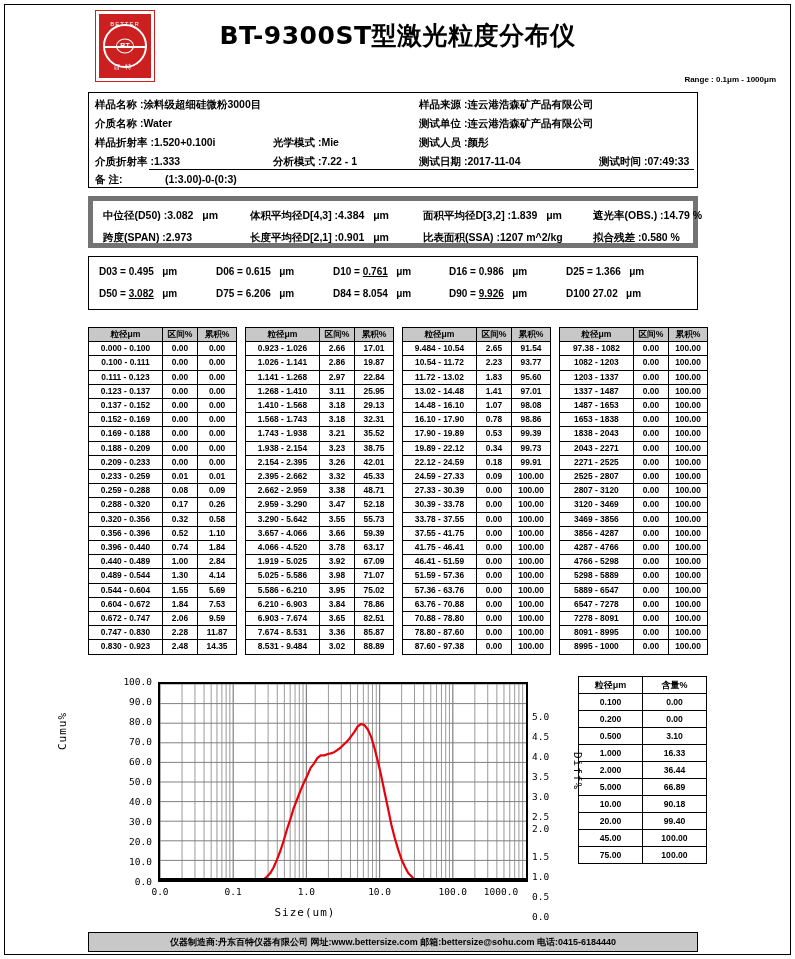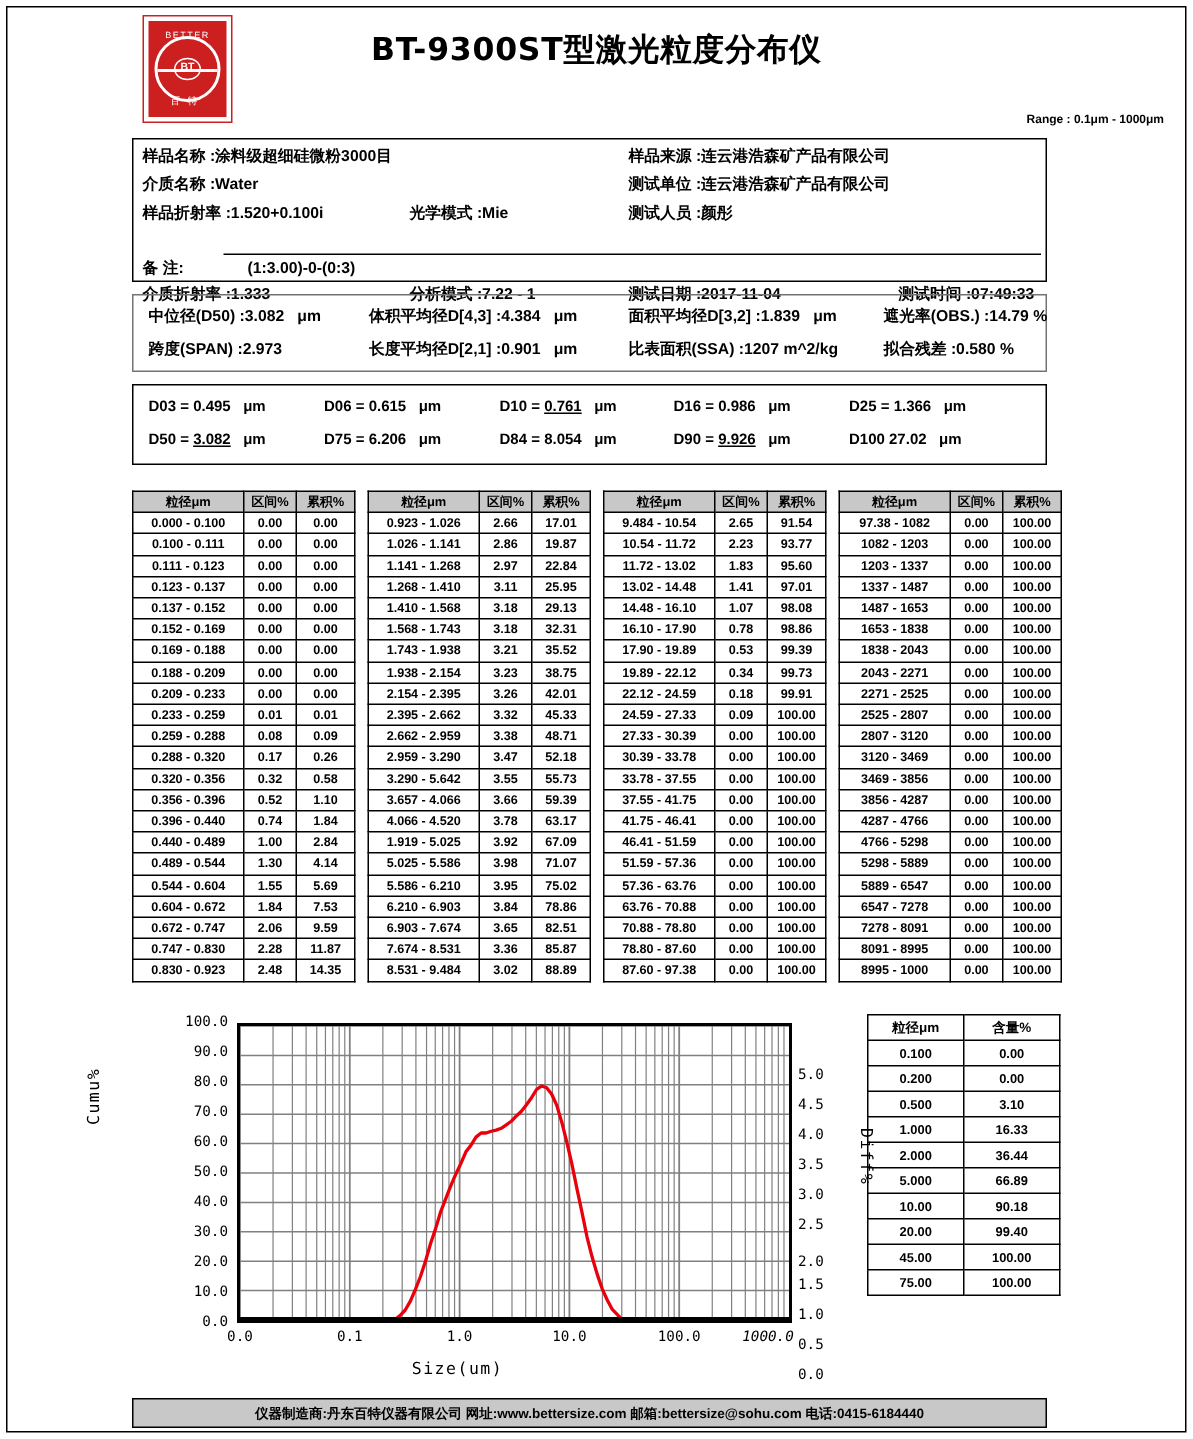--- a/index.html
+++ b/index.html
@@ -61,21 +61,21 @@
     position:absolute;left:0;right:0;top:7px;
     text-align:center;font-size:6px;color:#ffffff;letter-spacing:1px;
   }
   .logo-bot-text{
     position:absolute;left:0;right:0;bottom:6px;
     text-align:center;font-size:6.5px;color:#ffffff;letter-spacing:5px;
   }
   .title1{
     position:absolute;left:0;right:0;top:14px;
     text-align:center;
-    font-size:21px;font-weight:bold;
+    font-size:25px;font-weight:bold;
     font-family:"DejaVu Sans","Liberation Sans",sans-serif;
     letter-spacing:0.5px;
   }
   .title2{
     position:absolute;left:0;right:0;top:46px;
     text-align:center;
     font-size:20px;font-weight:bold;
     font-family:"DejaVu Sans","Liberation Sans",sans-serif;
   }
   .range{
@@ -91,29 +91,29 @@
   }
   .info-line{
     position:absolute;height:18px;line-height:18px;
     font-size:10.5px;font-weight:bold;
     white-space:nowrap;
   }
   .colL{left:6px;}
   .colM{left:184px;}
   .colR{left:330px;}
   .colR2{left:470px;padding-left:40px;}
-  .r0{top:2px;} .r1{top:21px;} .r2{top:40px;} .r3{top:59px;margin-top:35px;} .r4{top:77px;}
+  .r0{top:2px;} .r1{top:21px;} .r2{top:40px;} .r3{top:59px;} .r4{top:77px;}
   .remark-rule{
     position:absolute;left:60px;top:76px;width:545px;height:1px;background:#000;
   }
 
   
   .statsbox{
     position:absolute;left:88px;top:196px;width:610px;height:52px;
-    border:1px solid #737373;
+    border:5px solid #737373;
     box-sizing:border-box;
   }
   .s-line{position:absolute;font-size:10.5px;font-weight:bold;height:18px;line-height:18px;white-space:nowrap;}
   .sc1{left:10px;} .sc2{left:157px;} .sc3{left:330px;} .sc4{left:500px;}
   .sr0{top:5px;} .sr1{top:27px;}
 
   
   .dbox{
     position:absolute;left:88px;top:256px;width:610px;height:54px;
     border:1px solid #000;
@@ -864,41 +864,41 @@
     <div id="ytick-host">
         <div class="ytick left" style="top: 204px;">0.0</div>
         <div class="ytick right" style="top: 204px;">0.0</div>
         <div class="ytick left" style="top: 184px;">10.0</div>
         <div class="ytick right" style="top: 184px;">0.5</div>
         <div class="ytick left" style="top: 164px;">20.0</div>
         <div class="ytick right" style="top: 164px;">1.0</div>
         <div class="ytick left" style="top: 144px;">30.0</div>
         <div class="ytick right" style="top: 144px;">1.5</div>
         <div class="ytick left" style="top: 124px;">40.0</div>
-        <div class="ytick right" style="top: 129px;">2.0</div>
+        <div class="ytick right" style="top: 116px;">2.0</div>
         <div class="ytick left" style="top: 104px;">50.0</div>
         <div class="ytick right" style="top: 104px;">2.5</div>
         <div class="ytick left" style="top: 84px;">60.0</div>
         <div class="ytick right" style="top: 84px;">3.0</div>
         <div class="ytick left" style="top: 64px;">70.0</div>
         <div class="ytick right" style="top: 64px;">3.5</div>
         <div class="ytick left" style="top: 44px;">80.0</div>
         <div class="ytick right" style="top: 44px;">4.0</div>
         <div class="ytick left" style="top: 24px;">90.0</div>
         <div class="ytick right" style="top: 24px;">4.5</div>
         <div class="ytick left" style="top: 4px;">100.0</div>
         <div class="ytick right" style="top: 4px;">5.0</div>
       </div>
     <div id="xtick-host">
         <div class="xtick" style="left: 100px;">0.0</div>
         <div class="xtick" style="left: 173.2px;">0.1</div>
         <div class="xtick" style="left: 246.4px;">1.0</div>
         <div class="xtick" style="left: 319.6px;">10.0</div>
         <div class="xtick" style="left: 392.8px;">100.0</div>
-        <div class="xtick" style="left: 452px; font-style: italic;">1000.0</div>
+        <div class="xtick" style="left: 441px;">1000.0</div>
       </div>
     <div class="xlab">Size(um)</div>
   </div>
 
   <div class="sumwrap">
     <table class="st" id="summary-host">
         <colgroup>
           <col>
           <col>
         </colgroup>

